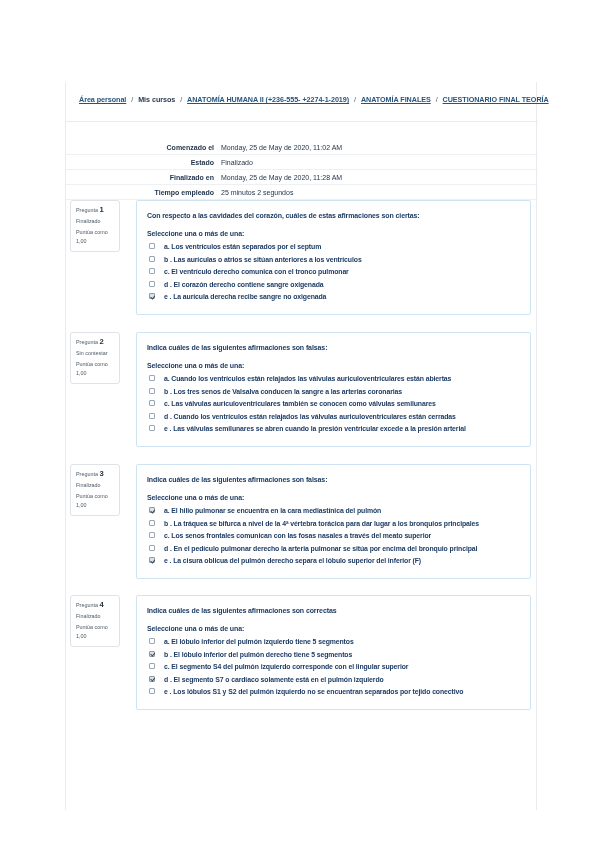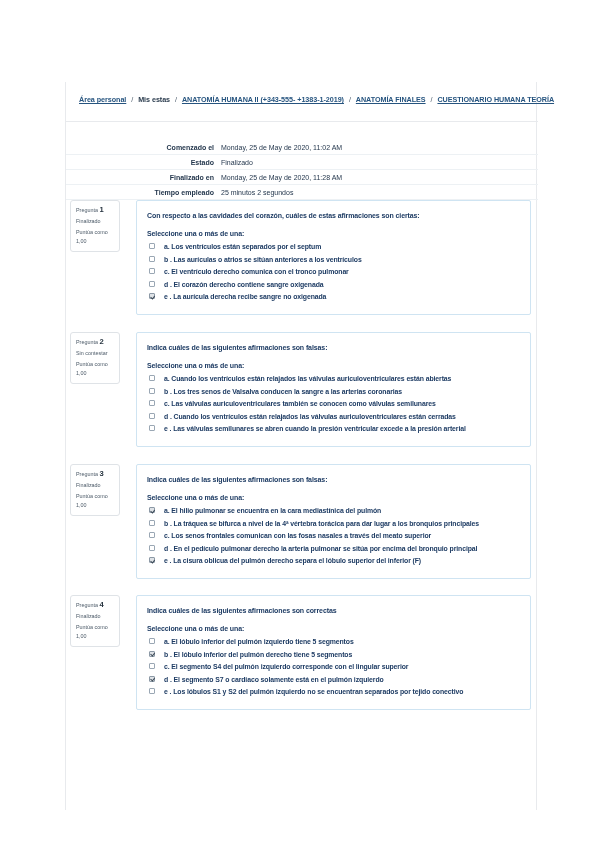--- a/index.html
+++ b/index.html
@@ -208,27 +208,27 @@
 </head>
 <body>
 
 <div class="page">
   <div class="content-column">
 
     <div class="breadcrumb-box">
       <div class="breadcrumb">
         <a href="#">Área personal</a>
         <span class="sep">/</span>
-        <span class="plain">Mis estas</span>
+        <span class="plain">Mis cursos</span>
         <span class="sep">/</span>
-        <a href="#">ANATOMÍA HUMANA II (+343-555- +1383-1-2019)</a>
+        <a href="#">ANATOMÍA HUMANA II (+236-555- +2274-1-2019)</a>
         <span class="sep">/</span>
         <a href="#">ANATOMÍA FINALES</a>
         <span class="sep">/</span>
-        <a href="#">CUESTIONARIO HUMANA TEORÍA</a>
+        <a href="#">CUESTIONARIO FINAL TEORÍA</a>
       </div>
     </div>
 
     <table class="info-table">
       <tbody>
         <tr>
           <th>Comenzado el</th>
           <td>Monday, 25 de May de 2020, 11:02 AM</td>
         </tr>
         <tr>

